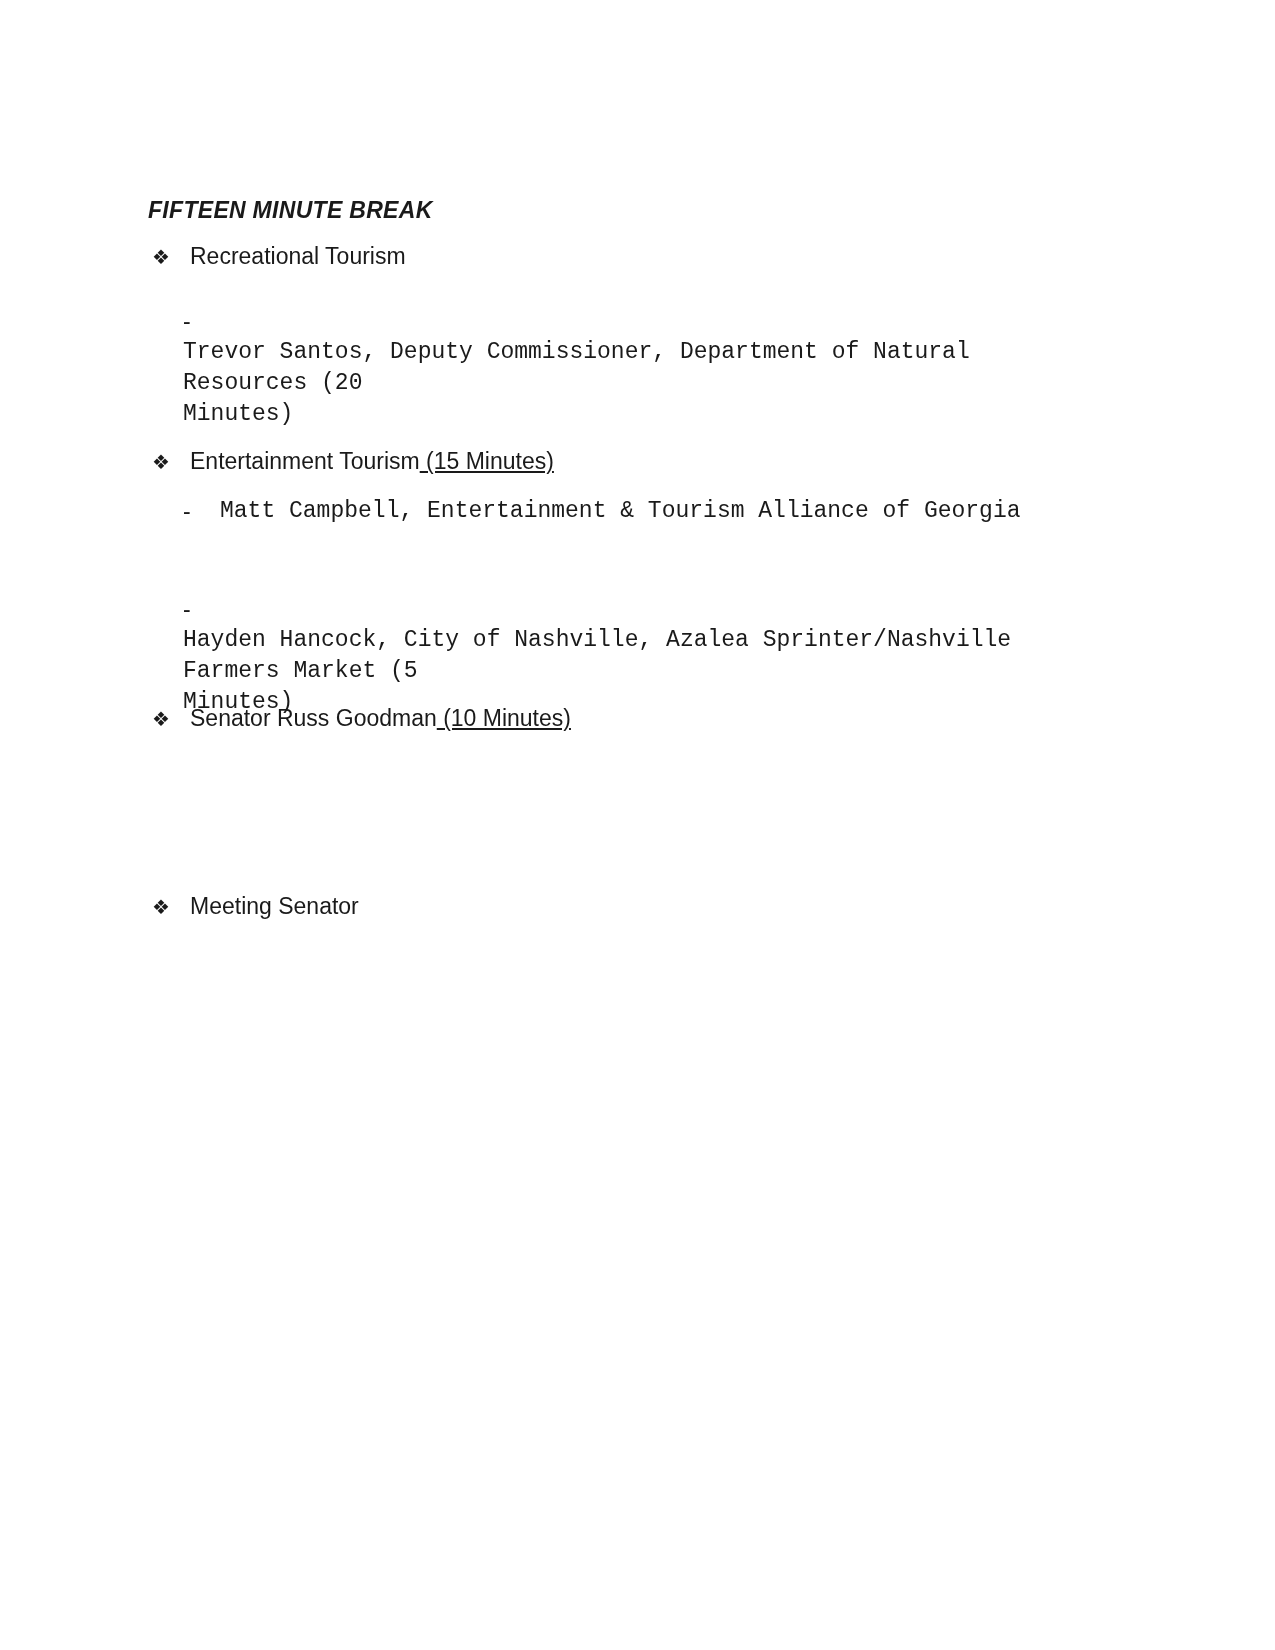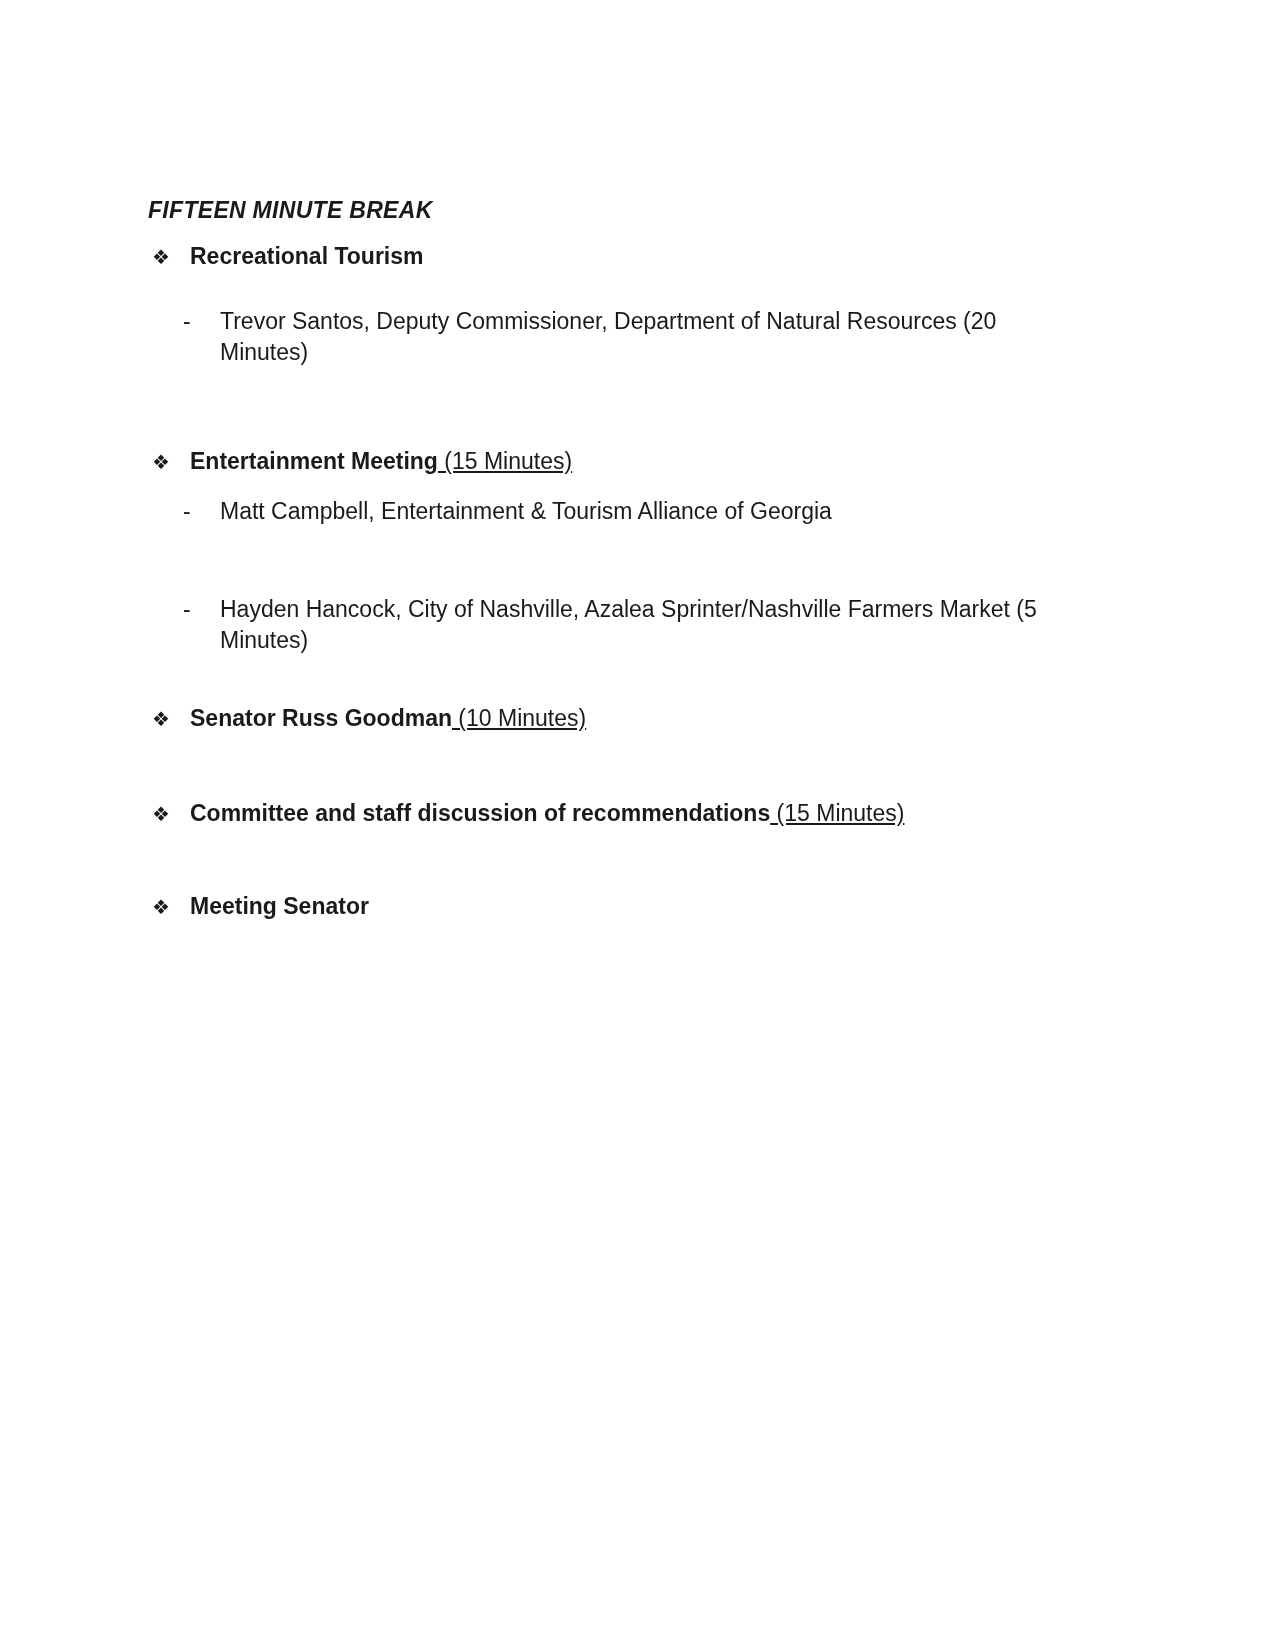--- a/index.html
+++ b/index.html
@@ -34,75 +34,73 @@
     margin: 0;
     white-space: nowrap;
   }
   .bullet {
     display: inline-block;
     width: 38px;
     font-family: "DejaVu Sans", sans-serif;
     font-size: 20px;
     vertical-align: baseline;
   }
-  .h-title { font-weight: 700; text-align: center; }
+  .h-title { font-weight: 400; text-align: center; }
   .h-suffix { font-weight: 400; text-decoration: underline; }
   .d-item {
     position: absolute;
     left: 183px;
     margin: 0;
   }
   .dash {
     display: inline-block;
     width: 37px;
     vertical-align: top;
   }
   .d-text {
     display: inline-block;
     vertical-align: top;
     white-space: pre-line;
+    font-family: Liberation Mono, monospace;
   }
 </style>
 </head>
 <body>
 
 <div class="page">
 
   <p class="break-heading" style="top:195px">FIFTEEN MINUTE BREAK</p>
 
   <div class="h-item" style="top:241px">
     <span class="bullet">❖</span><span class="h-title">Recreational Tourism</span><span class="h-suffix"></span>
   </div>
 
   <div class="d-item" style="top:306px">
     <span class="dash">-</span><span class="d-text">Trevor Santos, Deputy Commissioner, Department of Natural Resources (20
 Minutes)</span>
   </div>
 
 
   <div class="h-item" style="top:446px">
-    <span class="bullet">❖</span><span class="h-title">Entertainment Meeting</span><span class="h-suffix"> (15 Minutes)</span>
+    <span class="bullet">❖</span><span class="h-title">Entertainment Tourism</span><span class="h-suffix"> (15 Minutes)</span>
   </div>
 
   <div class="d-item" style="top:496px">
     <span class="dash">-</span><span class="d-text">Matt Campbell, Entertainment &amp; Tourism Alliance of Georgia</span>
   </div>
 
 
   <div class="d-item" style="top:594px">
     <span class="dash">-</span><span class="d-text">Hayden Hancock, City of Nashville, Azalea Sprinter/Nashville Farmers Market (5
 Minutes)</span>
   </div>
 
 
   <div class="h-item" style="top:703px">
     <span class="bullet">❖</span><span class="h-title">Senator Russ Goodman</span><span class="h-suffix"> (10 Minutes)</span>
   </div>
 
-  <div class="h-item" style="top:798px">
-    <span class="bullet">❖</span><span class="h-title">Committee and staff discussion of recommendations</span><span class="h-suffix"> (15 Minutes)</span>
-  </div>
 
   <div class="h-item" style="top:891px">
     <span class="bullet">❖</span><span class="h-title">Meeting Senator</span><span class="h-suffix"></span>
   </div>
 
 </div>
 
 </body></html>

